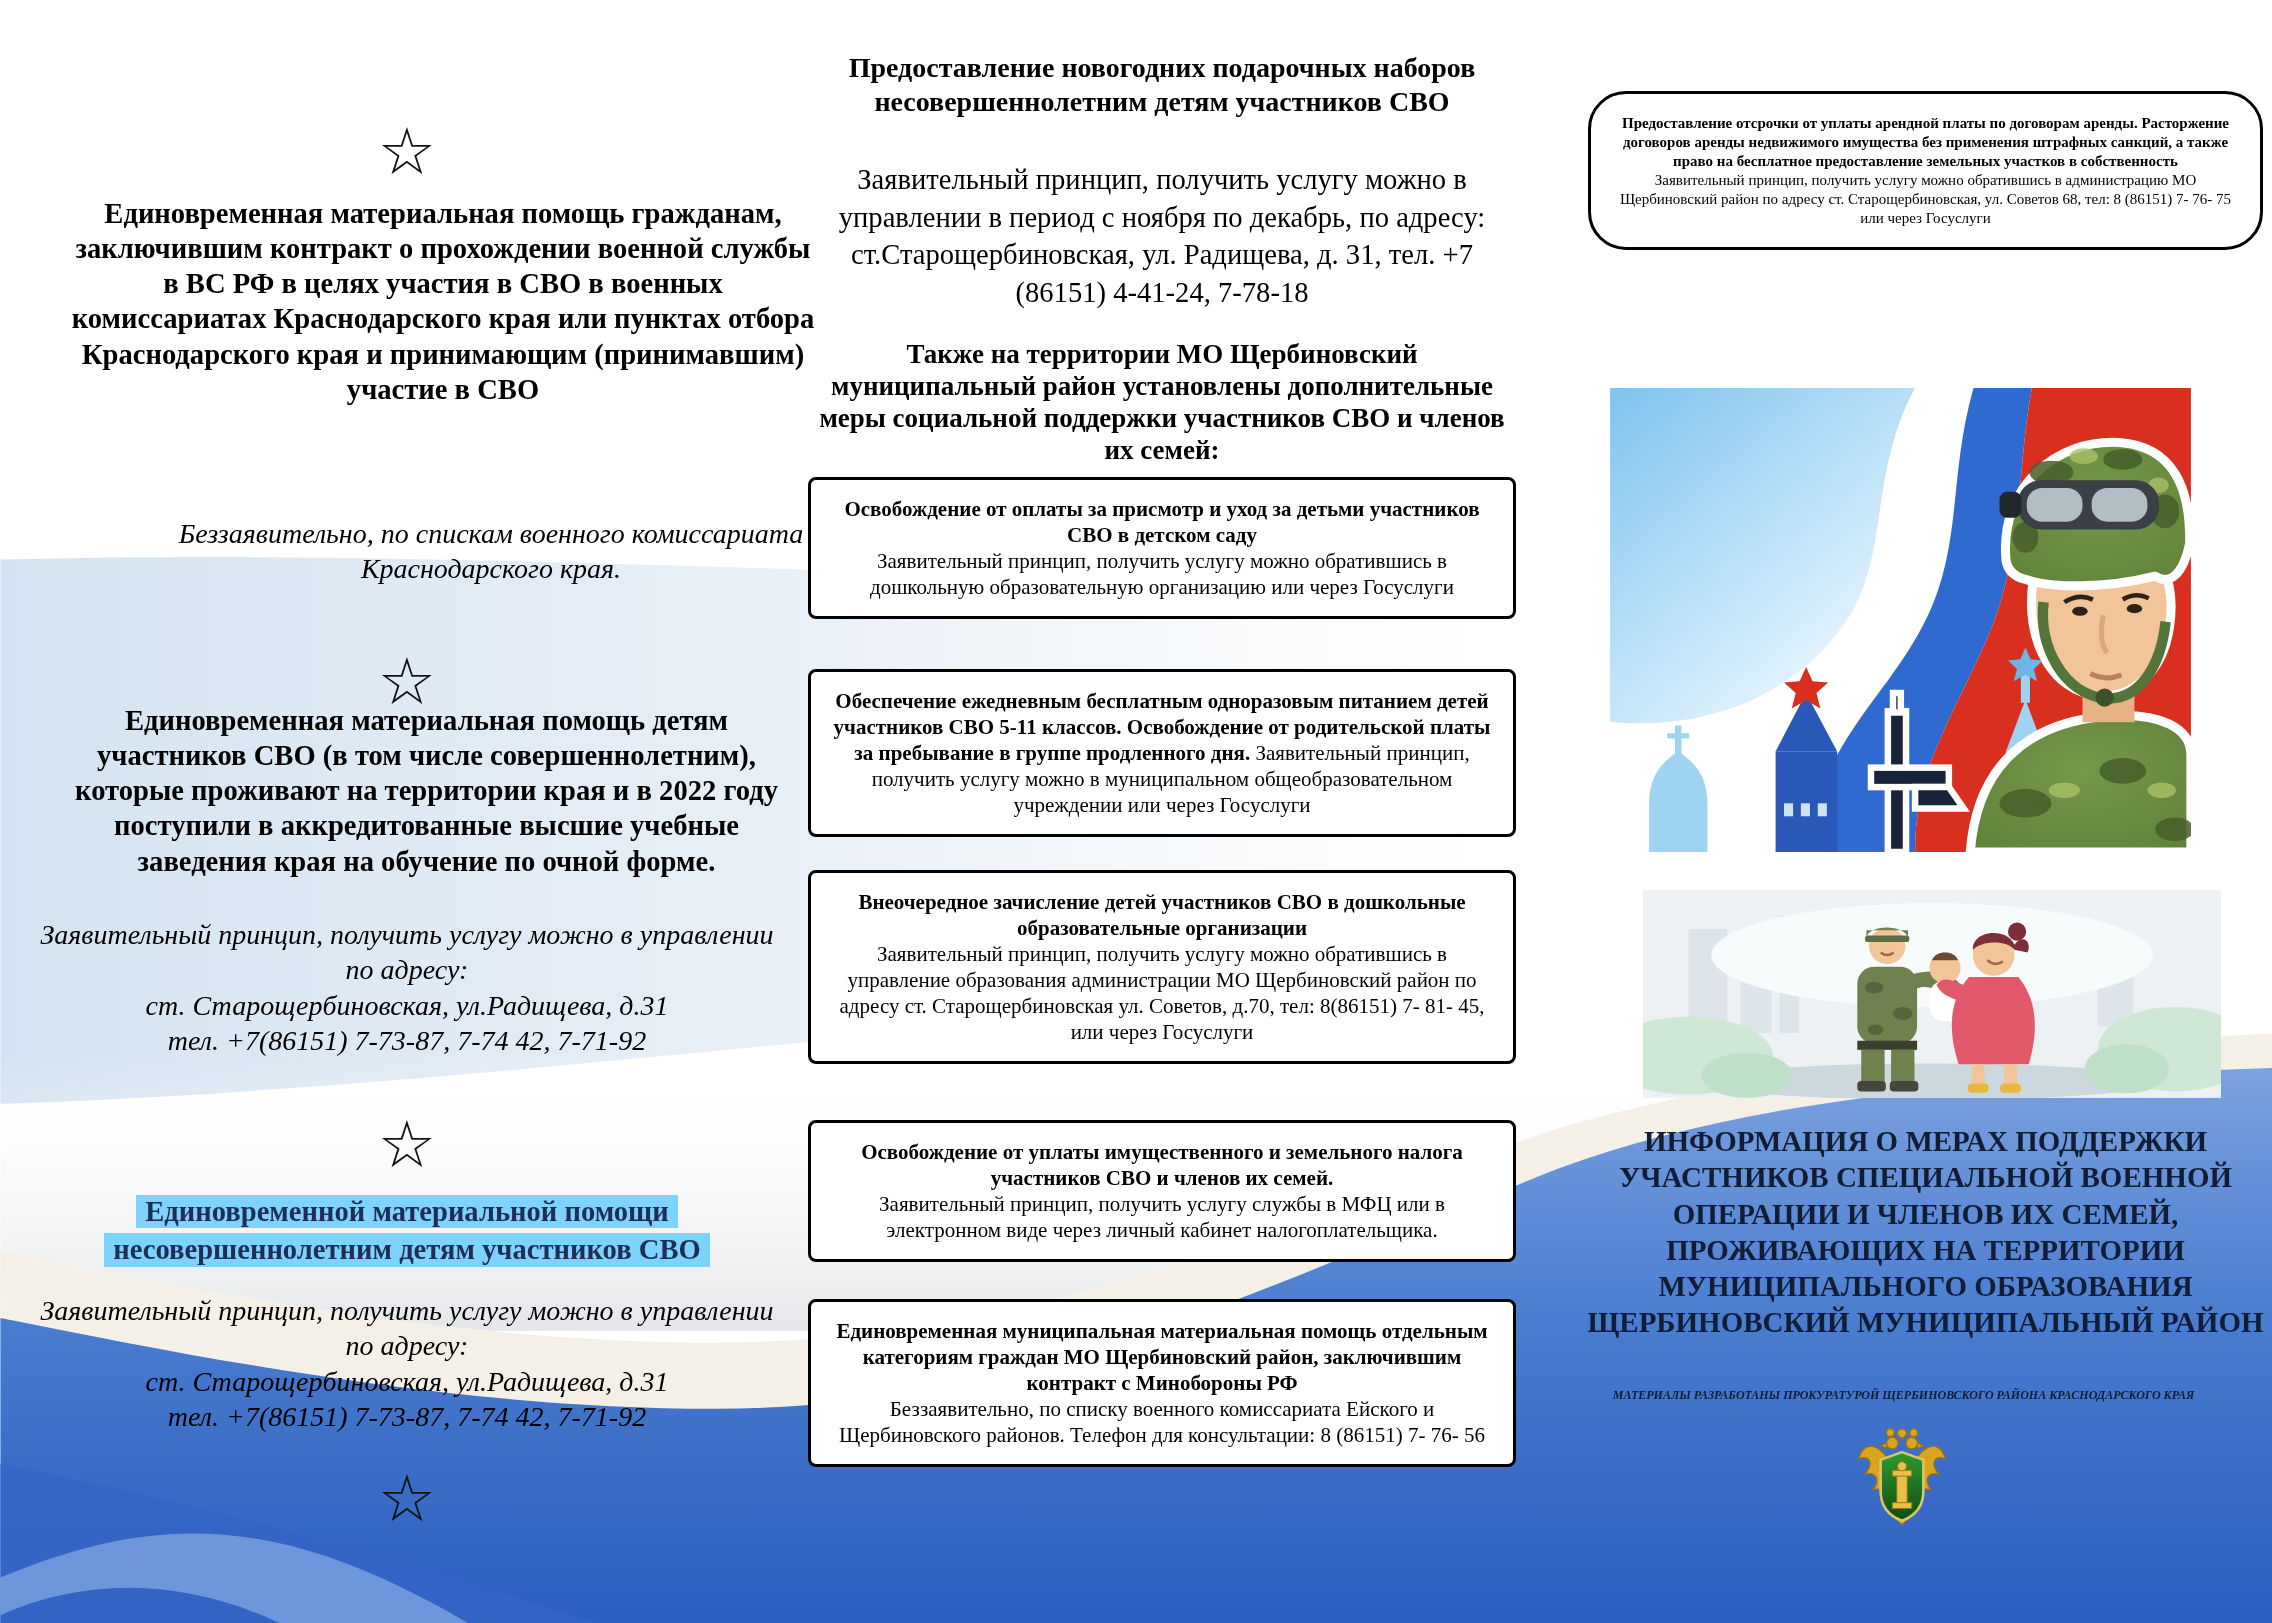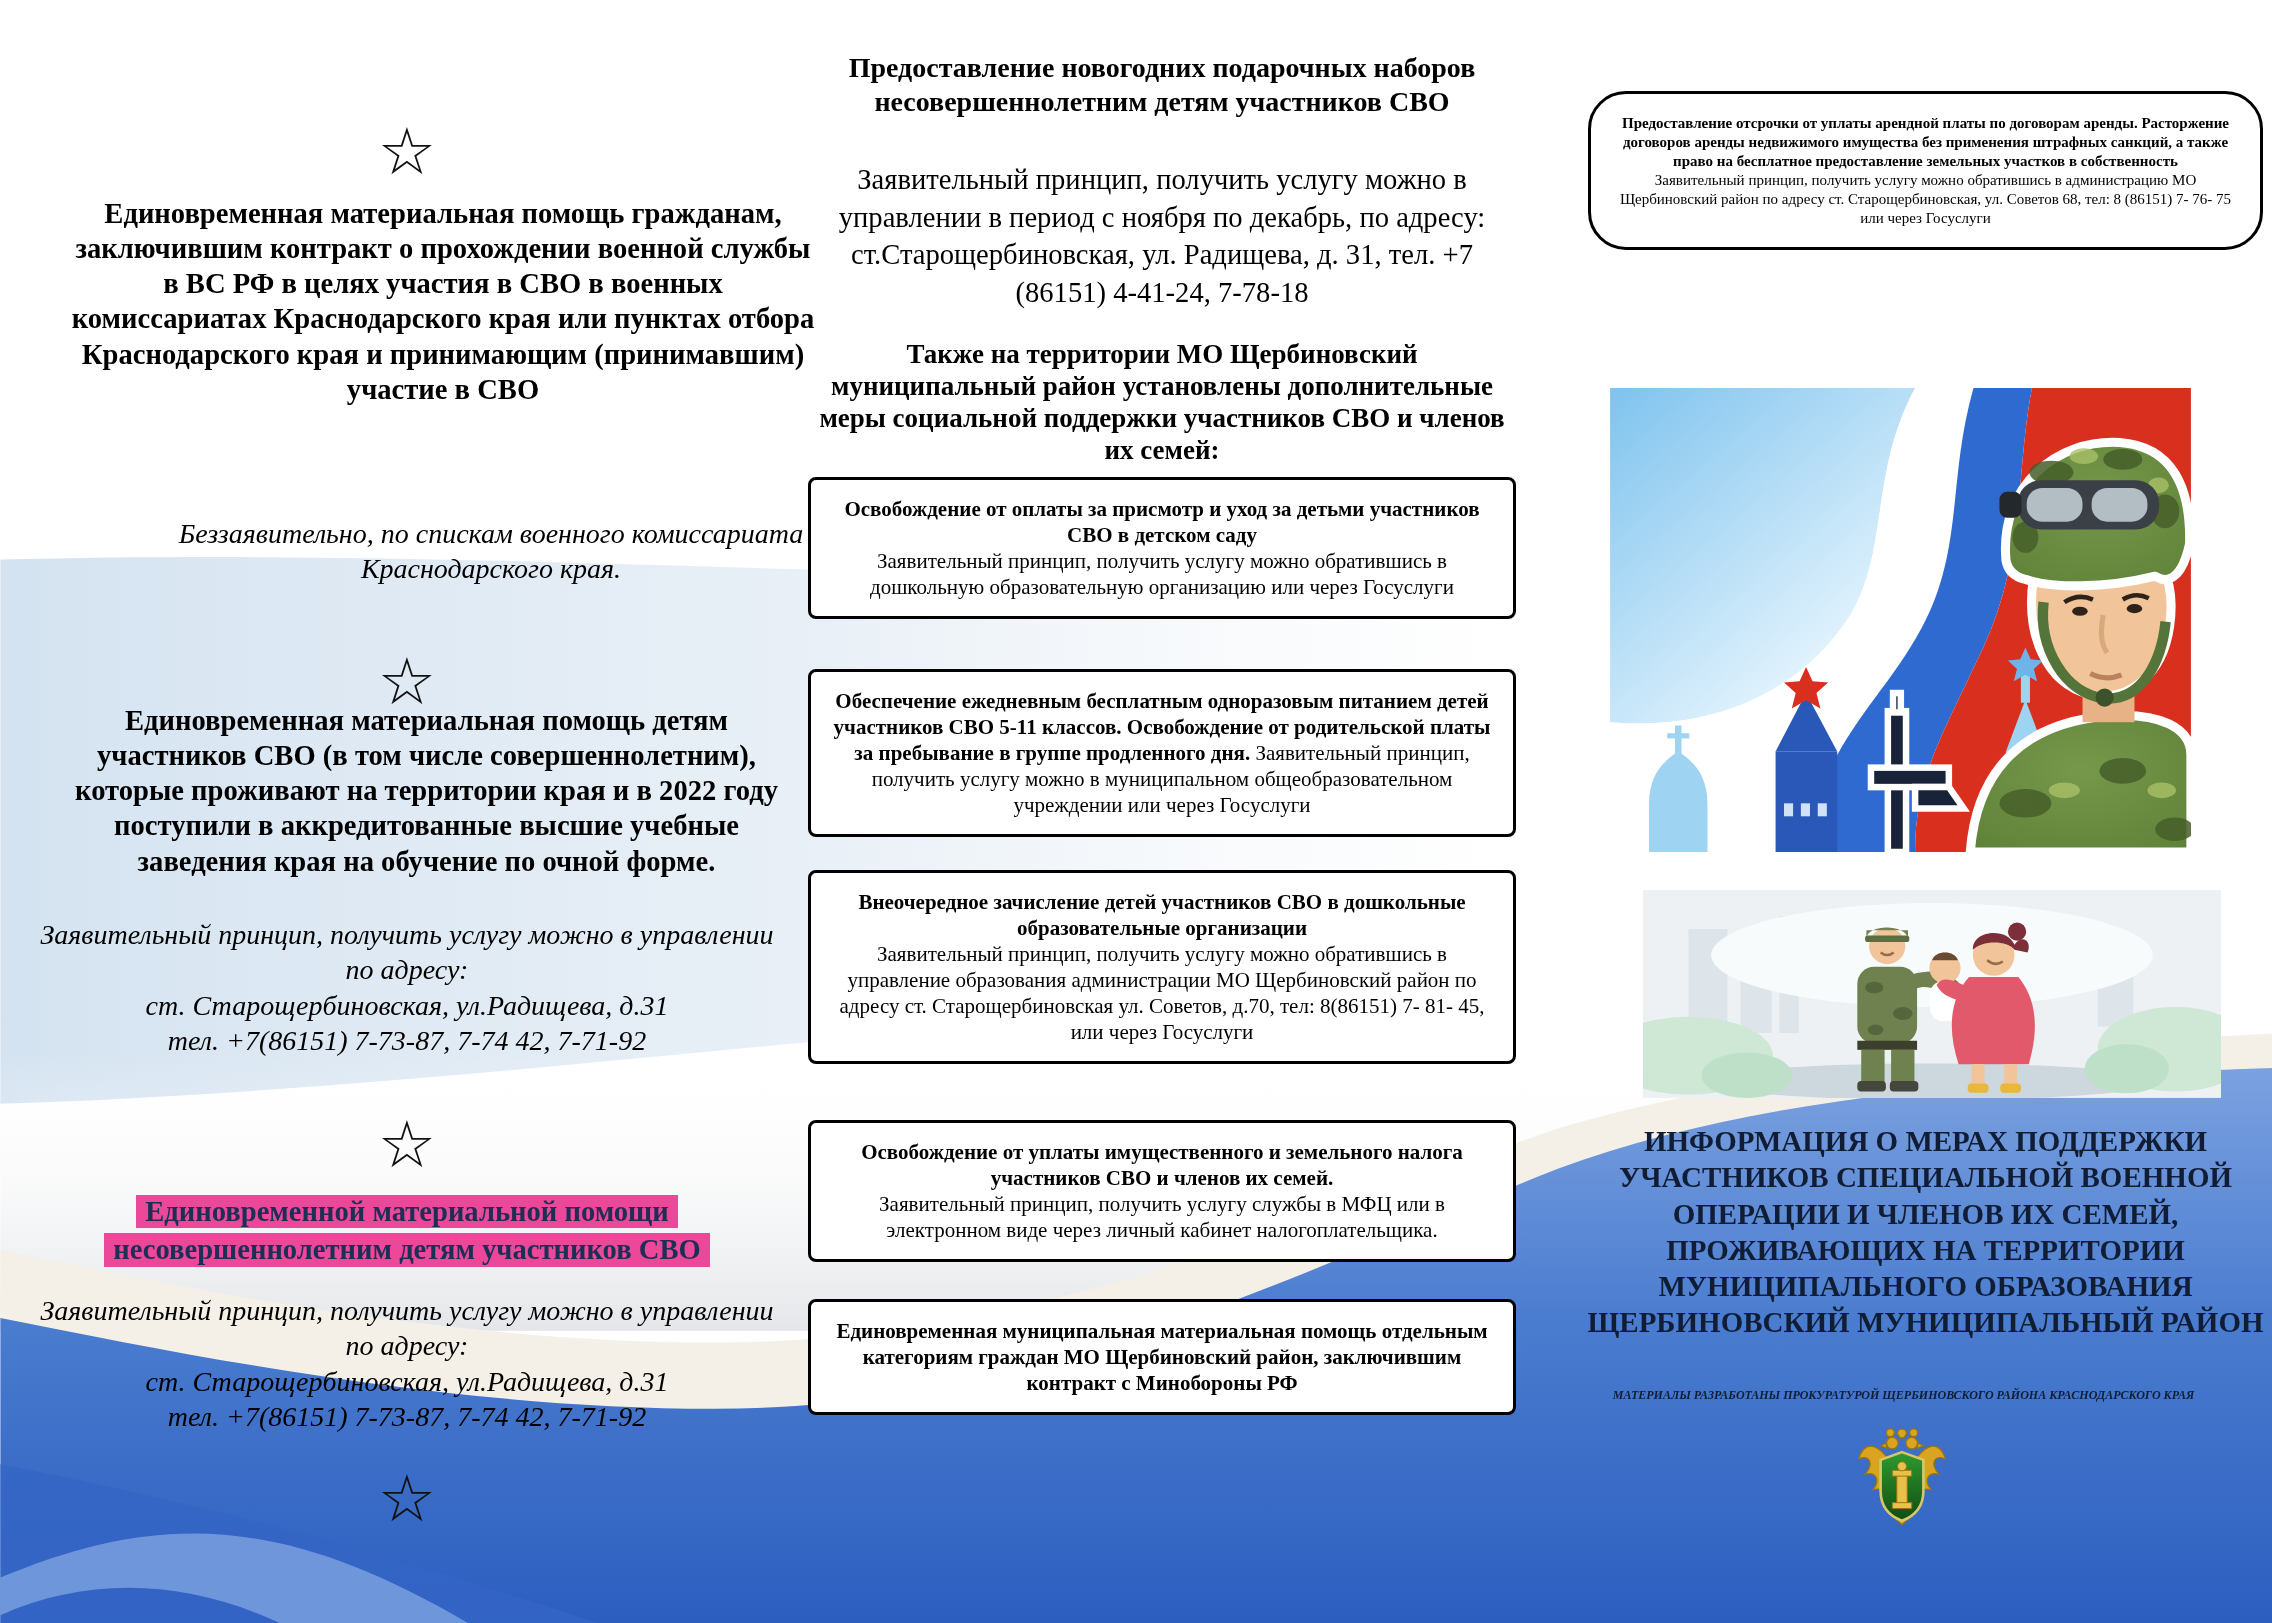--- a/index.html
+++ b/index.html
@@ -7,21 +7,21 @@
        font-family:"Liberation Serif",serif;color:#000;}
   #canvas{position:relative;width:2273px;height:1623px;overflow:hidden;background:#fff;}
   #bg{position:absolute;left:0;top:0;z-index:0;}
   .abs{position:absolute;z-index:2;}
   
   .lcol-block{left:29px;width:756px;text-align:center;}
   .star{font-family:"DejaVu Sans","Liberation Serif",serif;font-size:65px;line-height:1;color:#111;}
   .lh1{font-weight:bold;font-size:28.6px;line-height:1.23;padding:0 36px;}
   .lit{font-style:italic;font-size:28px;line-height:1.26;}
   .lh3{font-weight:bold;font-size:28.6px;line-height:1.35;color:#1d2f55;}
-  .lh3 .hl{background:#ec4899;padding:1.3px 9px;-webkit-box-decoration-break:clone;box-decoration-break:clone;}
+  .lh3 .hl{background:#7dd3fc;padding:1.3px 9px;-webkit-box-decoration-break:clone;box-decoration-break:clone;}
   
   .mcol{left:808px;width:708px;text-align:center;}
   .mtitle{font-weight:bold;font-size:28px;line-height:1.22;}
   .msub{font-size:28.6px;line-height:1.32;}
   .mintro{font-weight:bold;font-size:27px;line-height:1.18;}
   .box{left:808px;width:708px;background:#fff;border:3.2px solid #000;border-radius:8px;
        padding:16px 19.5px;box-sizing:border-box;text-align:center;
        font-size:21px;line-height:1.24;}
   .box b{display:block;}
   .box.inline b,.box.inline span{display:inline;}
@@ -122,20 +122,21 @@
     <span>Заявительный принцип, получить услугу можно обратившись в управление образования администрации МО Щербиновский район по адресу ст. Старощербиновская ул. Советов, д.70, тел: 8(86151) 7- 81- 45, или через Госуслуги</span>
   </div>
 
   <div class="abs box" style="top:1120px;">
     <b>Освобождение от уплаты имущественного и земельного налога участников СВО и членов их семей.</b>
     <span>Заявительный принцип, получить услугу службы в МФЦ или в электронном виде через личный кабинет налогоплательщика.</span>
   </div>
 
   <div class="abs box" style="top:1299px;">
     <b>Единовременная муниципальная материальная помощь отдельным категориям граждан МО Щербиновский район, заключившим контракт с Минобороны РФ</b>
+    <span>Беззаявительно, по списку военного комиссариата Ейского и Щербиновского районов. Телефон для консультации: 8 (86151) 7- 76- 56</span>
   </div>
 
   <div class="abs rbox">
     <b>Предоставление отсрочки от уплаты арендной платы по договорам аренды. Расторжение договоров аренды недвижимого имущества без применения штрафных санкций, а также право на бесплатное предоставление земельных участков в собственность</b>
     <span>Заявительный принцип, получить услугу можно обратившись в администрацию МО Щербиновский район по адресу ст. Старощербиновская,   ул. Советов 68, тел: 8 (86151) 7- 76- 75 или через Госуслуги</span>
   </div>
 
   <div class="abs imgwrap" style="left:1610px;top:388px;width:581px;height:464px;">
     <svg width="581" height="464" viewBox="0 0 895 715">
       <defs>

